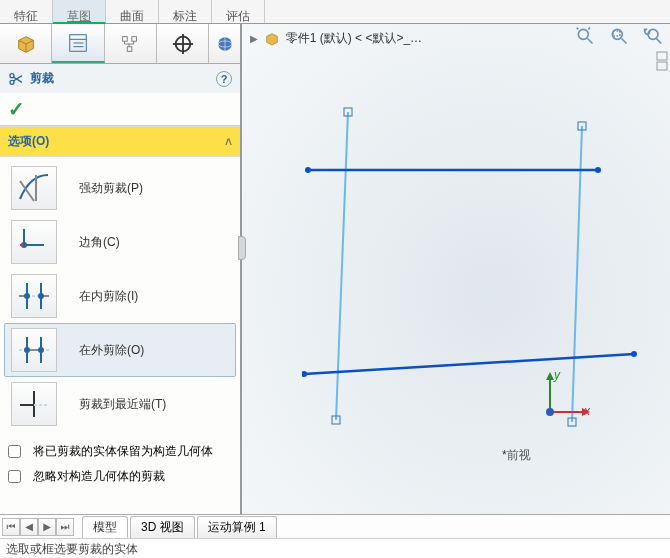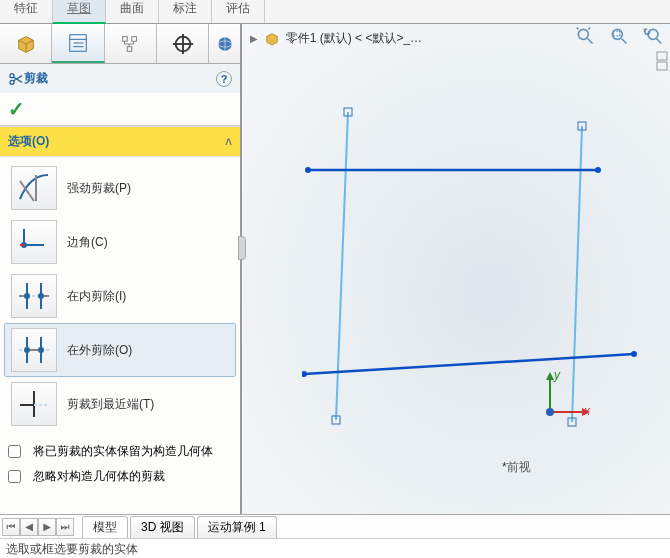--- a/index.html
+++ b/index.html
@@ -1,58 +1,58 @@
 <!DOCTYPE html>
 <html><head>
 <meta charset="utf-8">
 <style>
   * { box-sizing: border-box; margin: 0; padding: 0; }
   html, body { width: 670px; height: 558px; font-family: "Microsoft YaHei", "SimSun", sans-serif; font-size: 12px; overflow: hidden; background: #fff; }
   .app { width: 670px; height: 558px; position: relative; display: flex; flex-direction: column; }
 
   
   .top-tabs { display: flex; background: #f5f5f5; border-bottom: 1px solid #999; height: 24px; }
-  .top-tab { padding: 0 14px; color: #555; cursor: pointer; border-right: 1px solid #ccc; position: relative; text-align: center; }
+  .top-tab { padding: 8px 14px; color: #555; cursor: pointer; border-right: 1px solid #ccc; position: relative; text-align: center; }
   .top-tab.active { background: #dfe8ee; color: #737373; border-bottom: 2px solid #0b6; margin-bottom:-1px;text-decoration:underline; }
 
   
   .main { flex: 1; display: flex; min-height: 0; }
   .left { width: 242px; border-right: 2px solid #999; display: flex; flex-direction: column; background:#fdfdfc; }
   .tool-tabs { display: flex; background: linear-gradient(#fff,#eee); height: 40px; border-bottom:1px solid #aaa; }
   .tool-tab { flex:1; display:flex;align-items:center;justify-content:center;border-right:1px solid #bbb;cursor:pointer; position:relative; }
   .tool-tab.active { background:linear-gradient(#fff,#dfe8f0); border-bottom:2px solid #3a7; }
   .tool-tab:last-child{border-right:none;}
-  .feature-title { display:flex;align-items:center;padding:6px 8px; background:#f0f3f5; }
+  .feature-title { display:flex;align-items:center;gap:6px;padding:6px 8px; background:#f0f3f5; }
   .feature-title .title { color:#2666a0; font-weight:bold; }
   .feature-title .spacer { flex:1; }
   .confirm-row { padding:4px 8px; border-bottom:1px solid #ccc; }
   .check { color:#2b9c3f; font-size:20px; font-weight:bold; }
   .section-header { display:flex;align-items:center;justify-content:space-between;padding:6px 8px;background:#fde047;border-bottom:1px solid #ddd;border-top:1px solid #ddd;font-weight:bold;color:#2666a0; }
   .section-header .chevron { color:#777; }
   .options { padding:4px 4px 8px 4px; }
-  .opt-row { display:flex;align-items:center;gap:10px;padding:4px 6px; border:1px solid transparent; border-radius:2px; cursor:pointer; }
+  .opt-row { display:flex;align-items:center;gap:22px;padding:4px 6px; border:1px solid transparent; border-radius:2px; cursor:pointer; }
   .opt-row.selected { background:#e6eef4; border:1px solid #9fbdd3; }
   .opt-ico { width:46px;height:44px;border:1px solid #c9c9c9;background:linear-gradient(#fdfdfd,#eceef0);display:flex;align-items:center;justify-content:center; }
   .opt-label { color:#333; }
   .chk-row { display:flex; align-items:flex-start; gap:12px; padding:4px 8px; }
   .chk-row input { margin-top:2px; }
   .left-scroll { flex:1; overflow:hidden; }
 
   
   .right { flex:1; position:relative; background: radial-gradient(ellipse 140% 130% at 58% 55%, #e0e7ec 0%, #f4f7f9 55%, #ffffff 85%); overflow:hidden; }
   .doc-header { display:flex;align-items:center;gap:6px;padding:2px 6px; position:absolute; left:2px; top:4px; }
   .doc-header .tri { color:#777; cursor:pointer; font-size:10px; }
   .doc-header .doc { color:#333; cursor:pointer; }
   .canvas-icons { position:absolute; right:4px; top:0; display:flex; gap:8px; }
   .canvas-icons .ci { width:26px;height:24px;display:flex;align-items:center;justify-content:center;color:#6994b7;cursor:pointer; }
   .sketch { position:absolute; left:60px; top:80px; }
   .triad { position:absolute; left:300px; bottom:94px; }
   .triad-label-x { position:absolute; left:342px; bottom:96px; color:#c33; font-style:italic; }
   .triad-label-y { position:absolute; left:312px; bottom:132px; color:#2a8a2a; font-style:italic; }
-  .front-view-label { position:absolute; left:260px; bottom:38px; color:#555; }
+  .front-view-label { position:absolute; left:260px; bottom:50px; color:#555; }
   .front-view-label .star { color:#333; }
 
   
   .bottom-area { height:24px; border-top:1px solid #aaa; background:#fdfdfd; display:flex; align-items:center; }
   .btm-ctrl { display:flex; gap:0; margin-left:2px; }
   .btm-btn { width:18px;height:18px;border:1px solid #bbb;background:linear-gradient(#fff,#eee);display:flex;align-items:center;justify-content:center;font-size:10px;color:#666;cursor:pointer; }
   .btm-tab { padding:2px 10px; border:1px solid #bbb; border-bottom:none; margin-left:2px; background:linear-gradient(#fff,#eee); cursor:pointer; border-radius:3px 3px 0 0; }
   .btm-tab.active { background:#fff; font-weight:normal; color:#333;margin-left:8px; }
 
   .status { height:20px; border-top:1px solid #ccc; background:#fff; padding:2px 6px; color:#444; }

